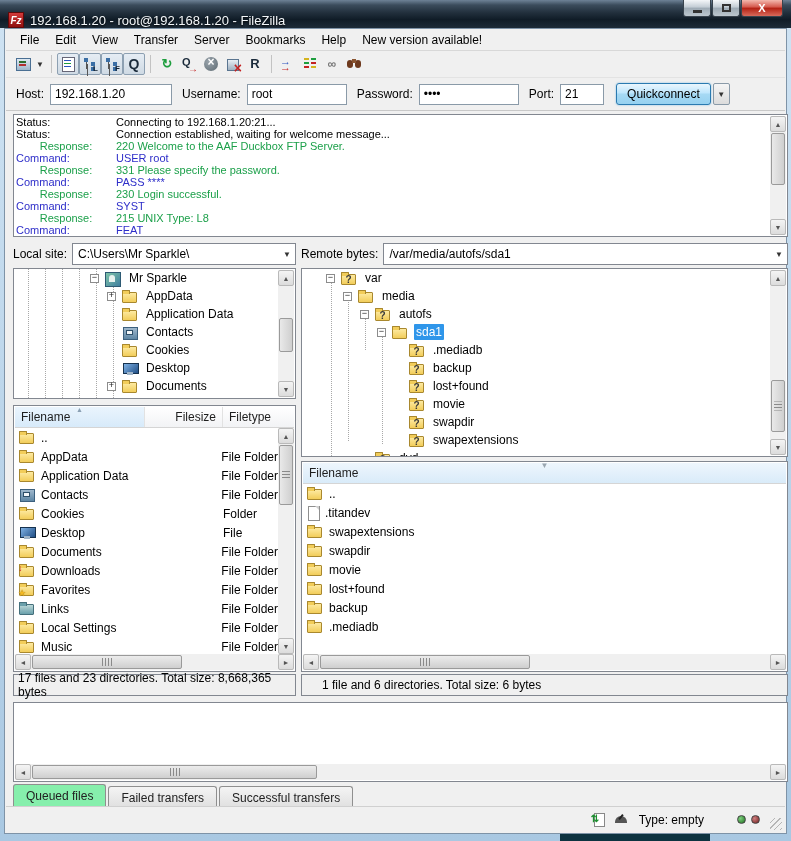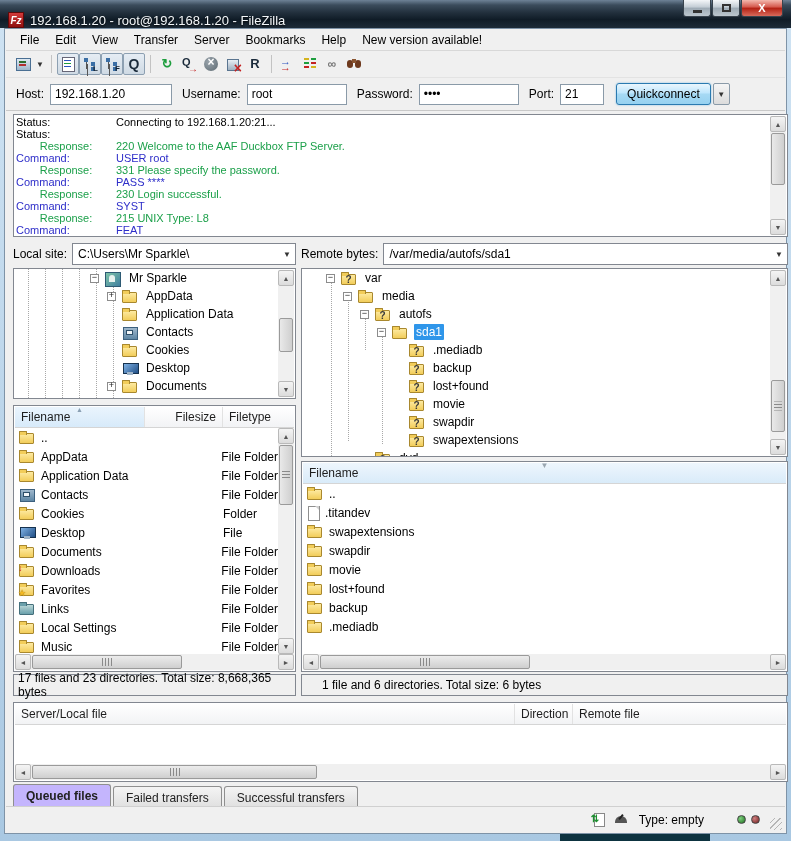--- a/index.html
+++ b/index.html
@@ -113,21 +113,21 @@
   .cname .nm { margin-left:5px; }
   .csize { text-align:right; padding-right:8px; }
   .ctype { padding-left:4px;text-align:right; }
   .statusline { position:absolute; height:22px; background:#f0f0f0; border:1px solid #828790; display:flex; align-items:center; padding-left:4px; }
 
   
   .queue { position:absolute; left:8px; top:673px; width:775px; height:80px; background:#fff; border:1px solid #828790; }
   .tabs { position:absolute; left:8px; top:755px; height:24px; display:flex; align-items:flex-end; }
   .tab { height:22px; padding:4px 12px 0; border:1px solid #8f8f8f; border-bottom:none; border-radius:3px 3px 0 0; margin-right:2px;
     background:linear-gradient(180deg,#f4f4f4,#dfdfdf); color:#222; }
-  .tab.active { background:#c4b5fd; font-weight:bold; height:24px;margin-top:24px; }
+  .tab.active { background:#86efac; font-weight:normal; height:24px;margin-top:24px; }
 
   
   .statusbar { position:absolute; left:1px; right:1px; bottom:1px; height:26px; background:#f0f0f0; border-top:1px solid #d0d0d0; display:flex; align-items:center; justify-content:flex-end; }
   .sico { width:16px; height:16px; margin-right:6px; position:relative; }
   .sico.ttype::before { content:""; position:absolute; left:3px; top:1px; width:9px; height:12px; background:#fff; border:1px solid #888; }
   .sico.ttype::after { content:"⇅"; position:absolute; left:0px; top:1px; font-size:10px; color:#1d8f2f; font-weight:bold; }
   .sico.gauge::before { content:""; position:absolute; left:2px; top:4px; width:12px; height:7px; background:#555; border-radius:7px 7px 0 0; }
   .sico.gauge::after { content:""; position:absolute; left:7px; top:2px; width:2px; height:6px; background:#222; transform:rotate(40deg); }
   .dot { width:9px; height:9px; border-radius:50%; margin-left:5px; border:1px solid #444; }
   .dot.green { background:radial-gradient(circle at 35% 35%,#7fd07f,#1e6e1e); }
@@ -264,20 +264,21 @@
     </div>
 
     <div class="log">
       <div class="logrows">
         <div class="logrow">
             <span class="logtype k-status">Status:</span>
             <span class="k-status">Connecting to 192.168.1.20:21...</span>
           </div>
         <div class="logrow">
             <span class="logtype k-status">Status:</span>
+            <span class="k-status">Connection established, waiting for welcome message...</span>
           </div>
         <div class="logrow">
             <span class="logtype k-response">Response:</span>
             <span class="k-response">220 Welcome to the AAF Duckbox FTP Server.</span>
           </div>
         <div class="logrow">
             <span class="logtype k-command">Command:</span>
             <span class="k-command">USER root</span>
           </div>
         <div class="logrow">
@@ -697,25 +698,20 @@
             <span class="grip"></span>
           </div>
         <div class="sarrow right">►</div>
       </div>
     </div>
     <div class="statusline" style="left:296px; top:645px; width:487px;padding-left:20px;">
         <span>1 file and 6 directories. Total size: 6 bytes</span>
       </div>
 
     <div class="queue">
-      <div class="lhead">
-        <div class="hcell" style="width:500px"><span>Server/Local file</span></div>
-        <div class="hcell" style="width:58px"><span>Direction</span></div>
-        <div class="hcell" style="flex:1;border-right:none"><span>Remote file</span></div>
-      </div>
       <div class="hscroll">
         <div class="sarrow left">◄</div>
         <div class="hthumb" style="left:17px;width:285px">
             <span class="grip"></span>
           </div>
         <div class="sarrow right">►</div>
       </div>
     </div>
 
     <div class="tabs">

